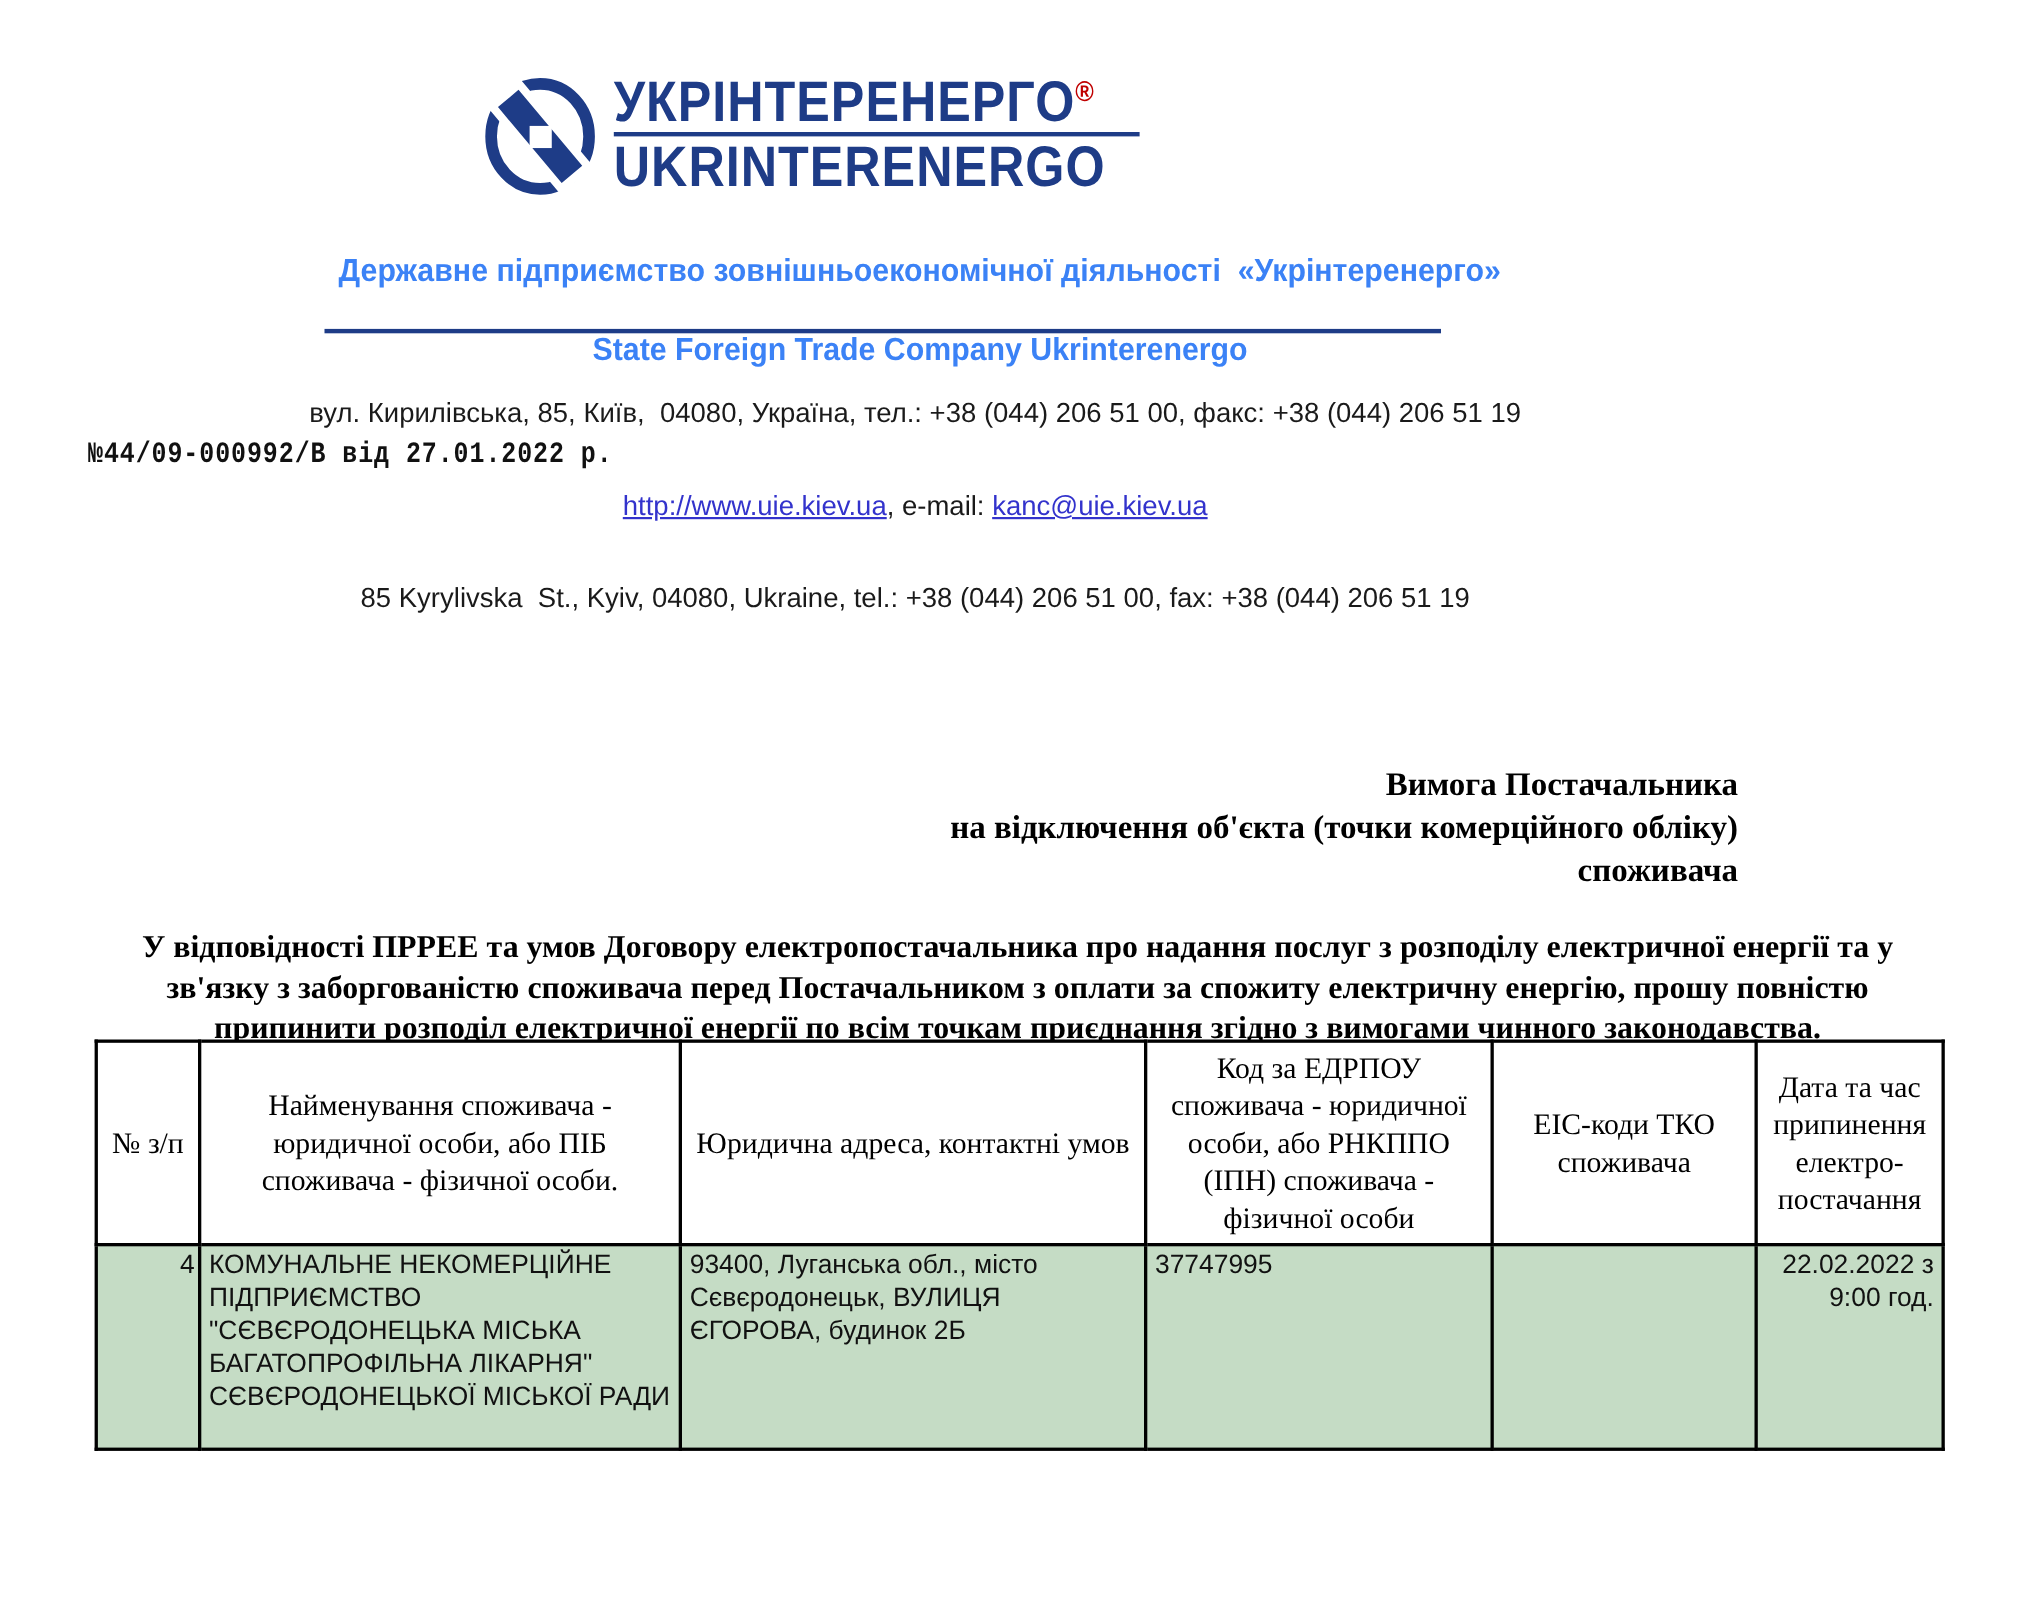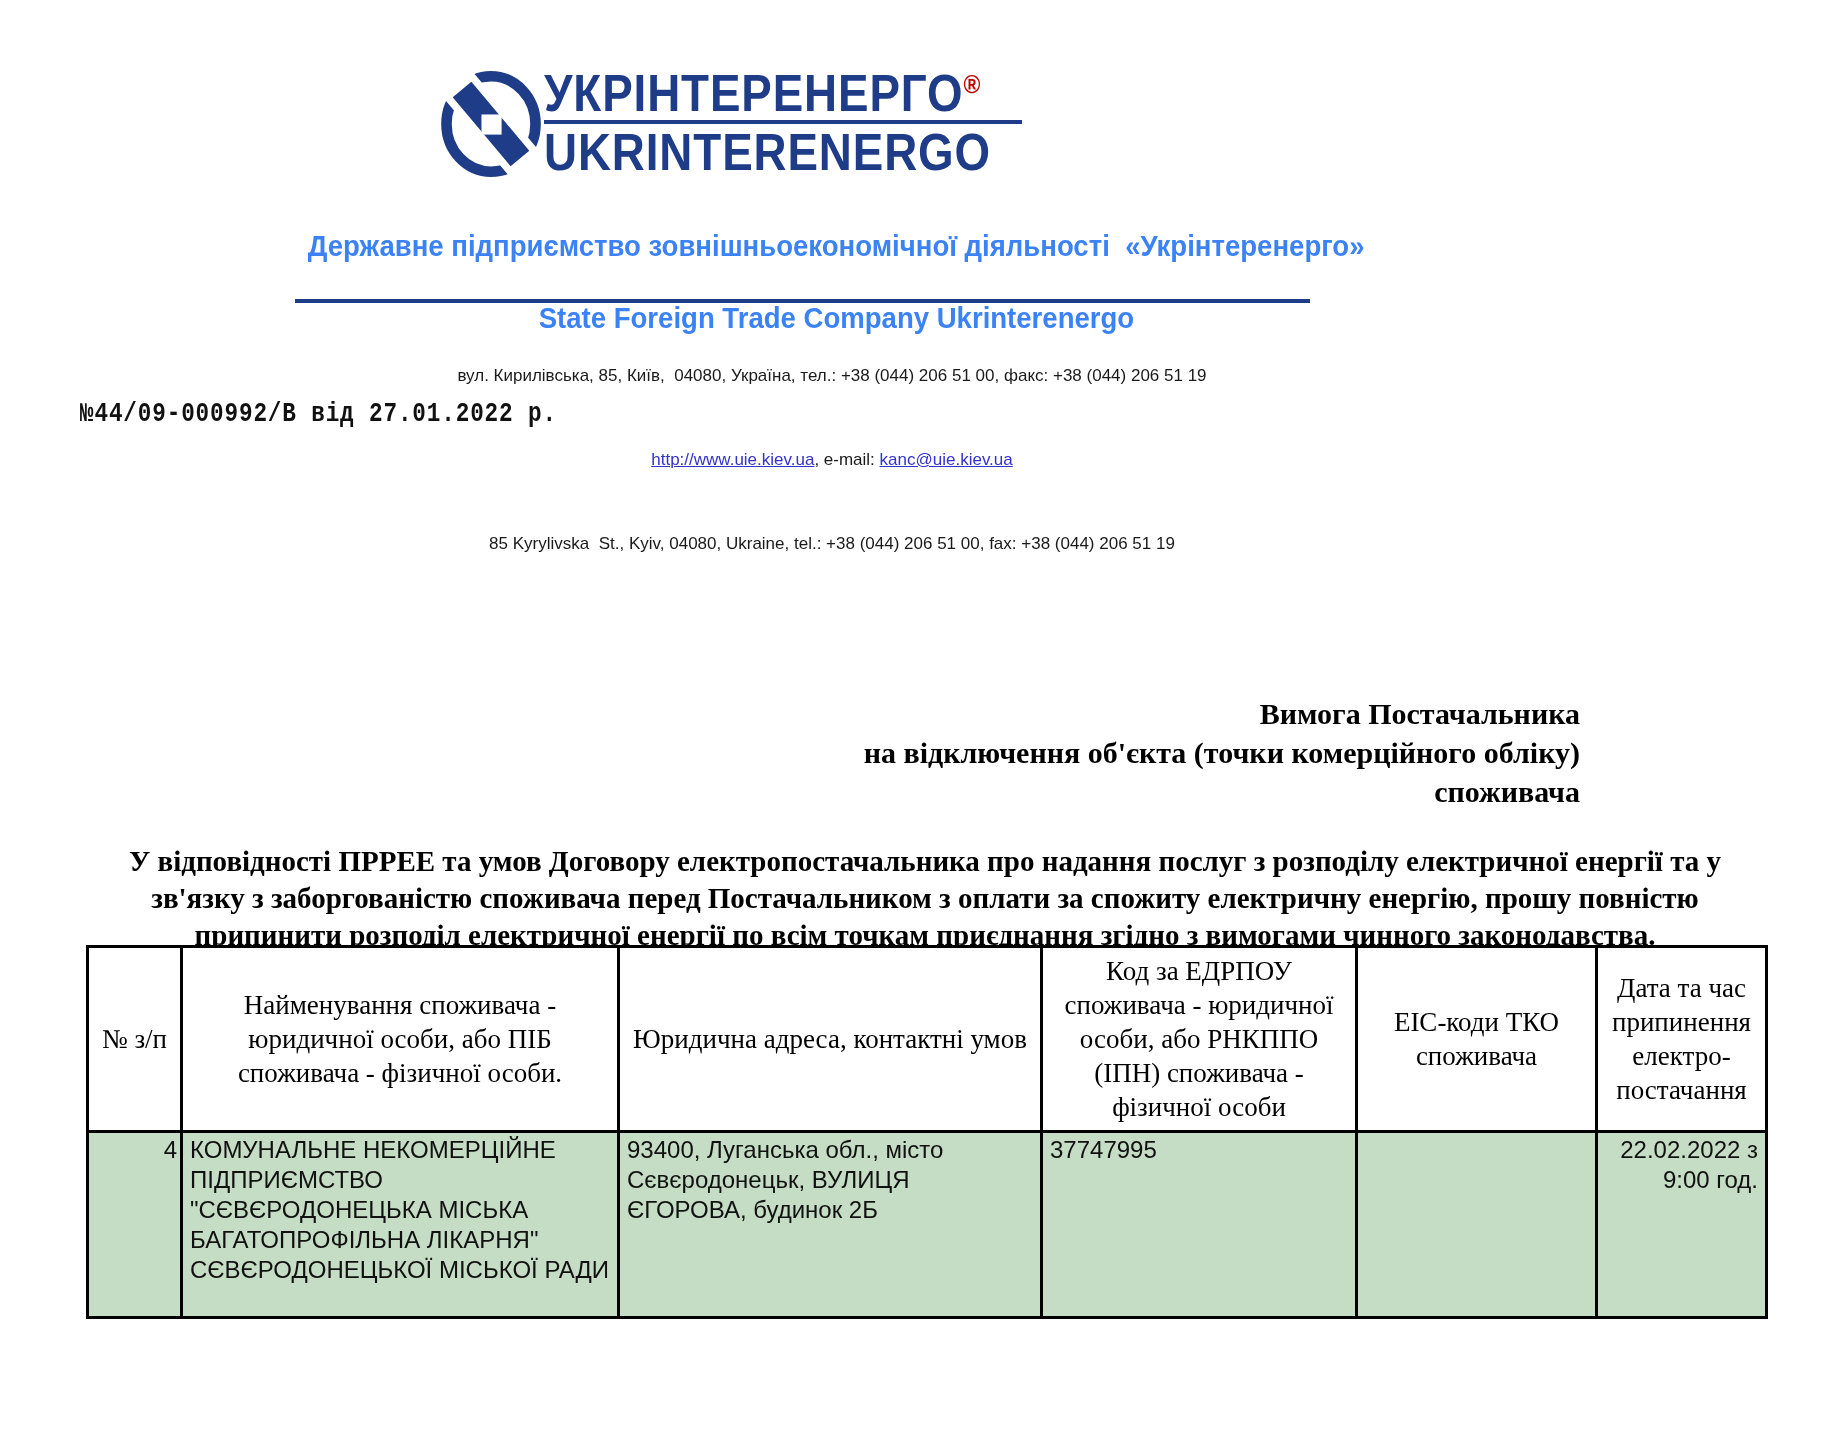--- a/index.html
+++ b/index.html
@@ -1,35 +1,35 @@
 <!DOCTYPE html>
 <html><head>
 <meta charset="utf-8">
 <style>
   html,body{margin:0;padding:0;background:#fff;}
   .page{position:relative;width:1842px;height:1452px;background:#ffffff;overflow:hidden;
         font-family:"Liberation Sans",sans-serif;color:#111;}
 
   
-  .brand-row{position:absolute;top:68px;left:438px;display:flex;align-items:flex-start;}
+  .brand-row{position:absolute;top:68px;left:438px;display:flex;align-items:flex-start;gap:14px;}
   .logo-mark{width:106px;height:112px;flex:0 0 auto;}
   .brand-text{display:flex;flex-direction:column;align-items:flex-start;}
   .brand-name{font-weight:bold;font-size:52px;line-height:50px;color:#1e3c87;
               letter-spacing:1px;transform:scaleX(0.88);transform-origin:left center;white-space:nowrap;}
   .reg-mark{color:#c00000;font-size:26px;font-weight:bold;vertical-align:super;line-height:0;}
   .brand-rule{height:4px;background:#1e3c87;width:478px;margin:2px 0 3px 0;}
 
   .subtitle{position:absolute;top:192px;left:10px;width:1620px;text-align:center;
             color:#3b82f6;font-weight:bold;font-size:29px;line-height:36px;white-space:pre-wrap;}
   .subtitle .cond{display:inline-block;transform:scaleX(0.95);transform-origin:center;white-space:pre;}
 
   .main-rule{position:absolute;top:299px;left:295px;width:1015px;height:4px;background:#1e3c87;}
 
   .addr-block{position:absolute;top:306px;left:20px;width:1624px;text-align:center;
-              font-size:17px;line-height:28px;color:#1a1a1a;white-space:pre-wrap;}
+              font-size:25px;line-height:28px;color:#1a1a1a;white-space:pre-wrap;}
   .addr-block .line{display:block;}
   .link{color:#3333cc;text-decoration:underline;cursor:pointer;}
 
   
   .doc-number{position:absolute;top:399px;left:80px;font-family:"Liberation Mono","DejaVu Sans Mono",monospace;
               font-weight:bold;font-size:27px;letter-spacing:1px;color:#111;
               transform:scaleX(0.84);transform-origin:left center;white-space:pre;}
 
   
   .doc-title{position:absolute;top:694px;left:0;width:1580px;text-align:right;

